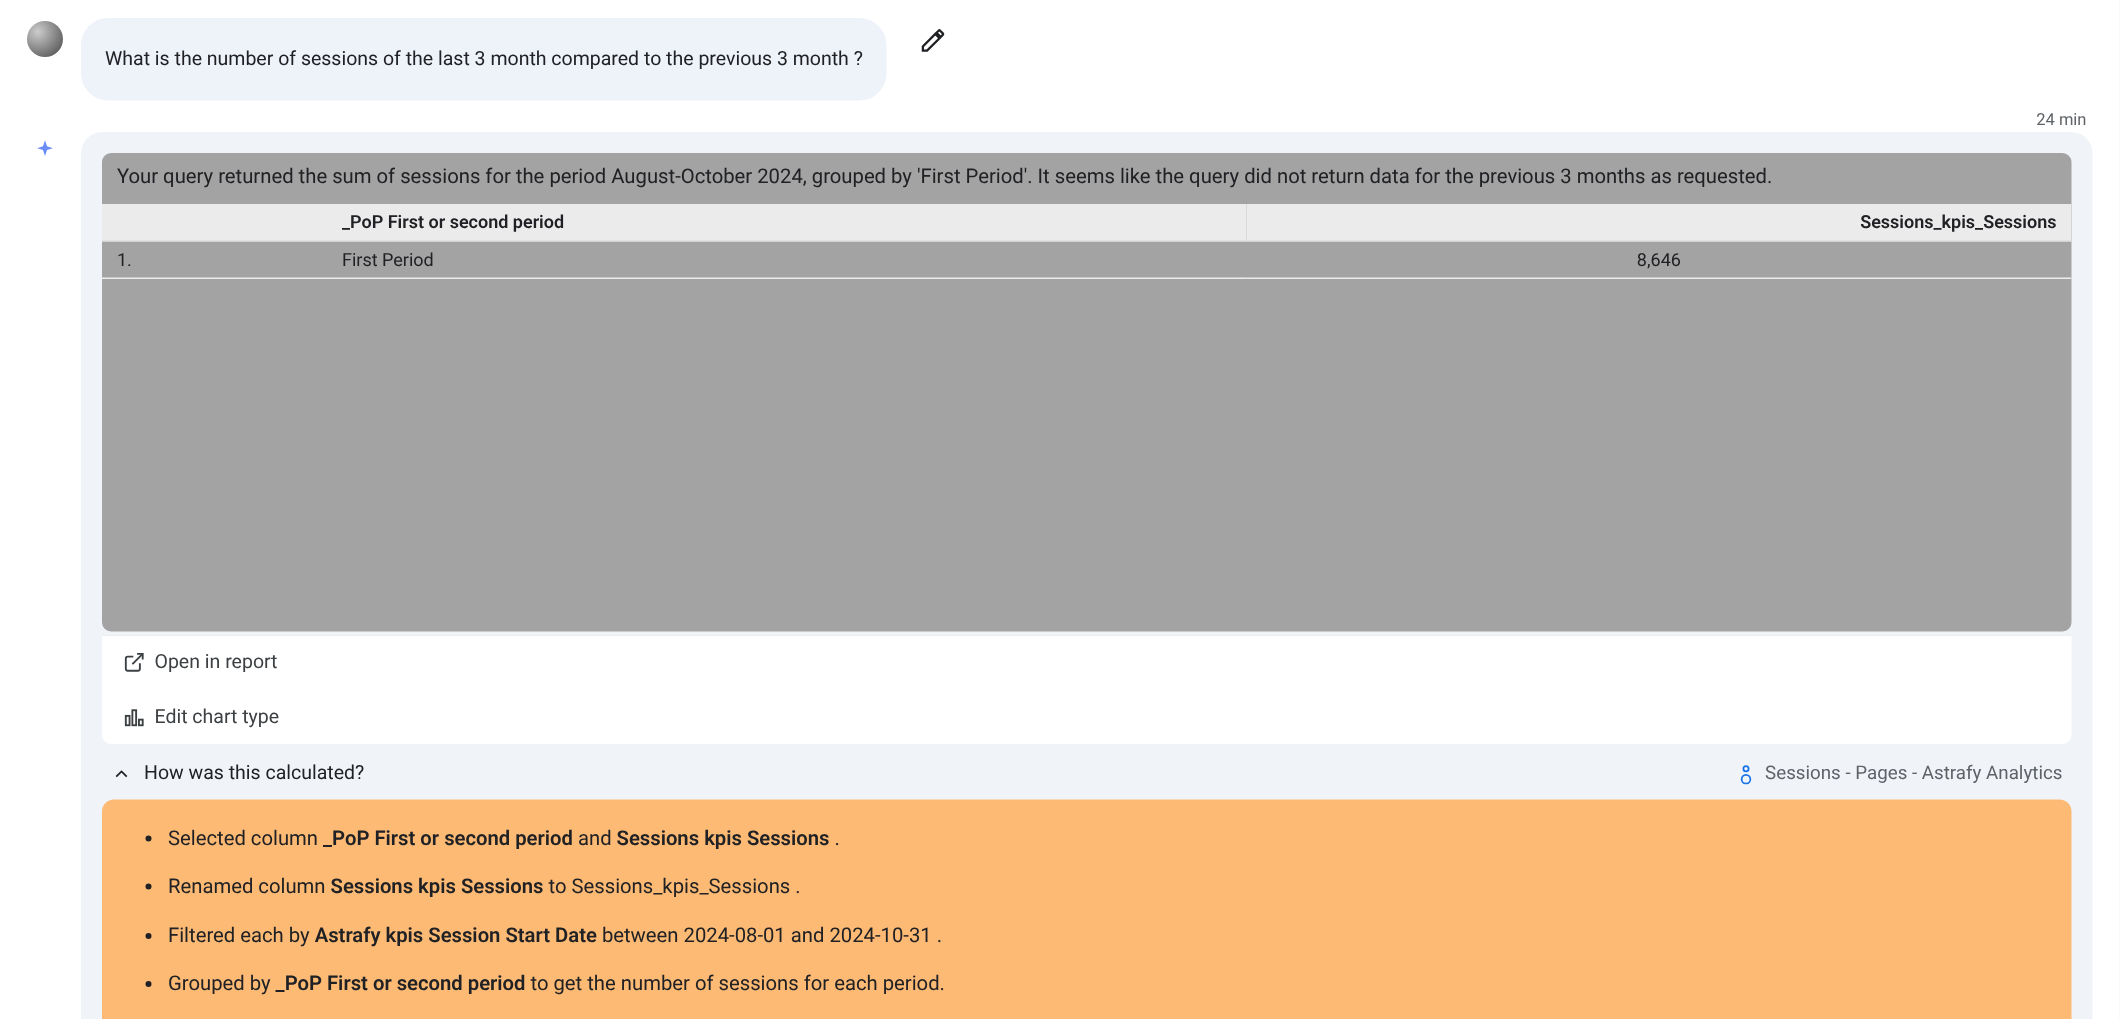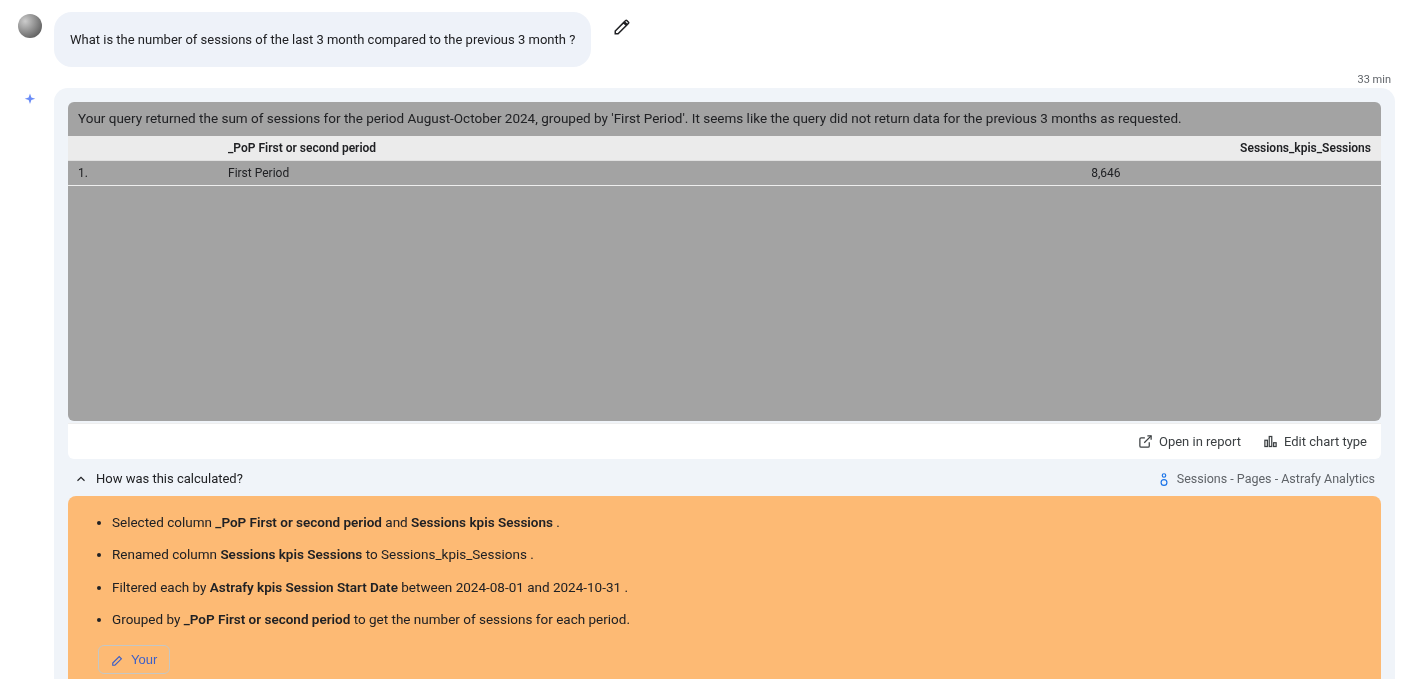--- a/index.html
+++ b/index.html
@@ -70,20 +70,21 @@
 }
 .data-table tbody td.num-col { text-align: center; }
 .table-spacer { height: 235px; }
 .action-bar {
   display: flex; justify-content: flex-end; gap: 22px;
   padding: 10px 14px;
   border-top: 1px solid #eee;
   background:#fff;
   border-radius: 0 0 6px 6px;
   margin-top: 2px;
+  flex-direction: column;
 }
 .action-link {
   display: flex; align-items: center; gap: 6px;
   font-size: 13px; color: #3c4043; cursor: pointer;
 }
 .calc-header {
   display: flex; justify-content: space-between; align-items: center;
   margin-top: 12px; padding: 0 6px;
   font-size: 13px;
 }
@@ -127,21 +128,21 @@
   <div class="avatar"></div>
   <div class="query-pill">What is the number of sessions of the last 3 month compared to the previous 3 month ?</div>
   <span class="edit-icon">
     <svg width="18" height="18" viewBox="0 0 24 24" fill="none" stroke="#202124" stroke-width="2">
         <path d="M3 17.25V21h3.75L17.81 9.94l-3.75-3.75L3 17.25zM20.71 7.04a1 1 0 0 0 0-1.41l-2.34-2.34a1 1 0 0 0-1.41 0l-1.83 1.83 3.75 3.75 1.83-1.83z"></path>
       </svg>
   </span>
 </div>
 
 <div class="timestamp-row">
-  <span>33 min</span>
+  <span>24 min</span>
 </div>
 
 <div class="ai-row">
   <div class="sparkle">
     <svg width="18" height="18" viewBox="0 0 24 24">
         <path fill="#6a8cf7" d="M12 2l1.8 5.4L19 9l-5.2 1.6L12 16l-1.8-5.4L5 9l5.2-1.6z"></path>
       </svg>
   </div>
   <div class="response-card">
     <div class="white-panel">

